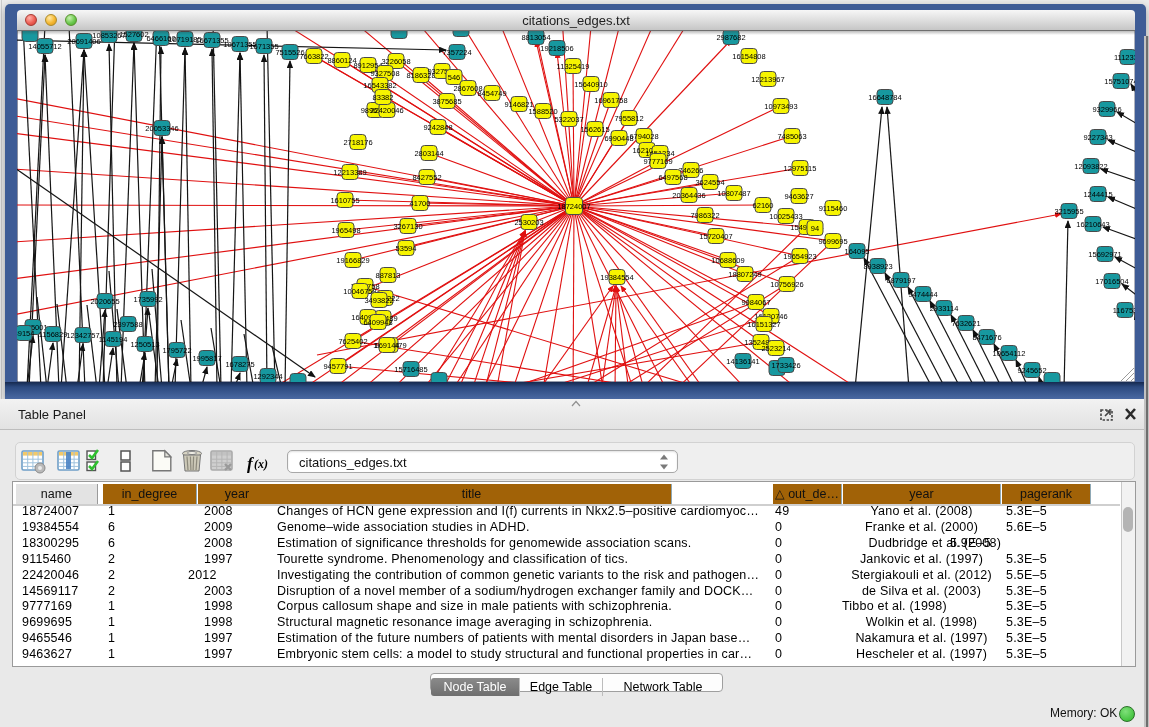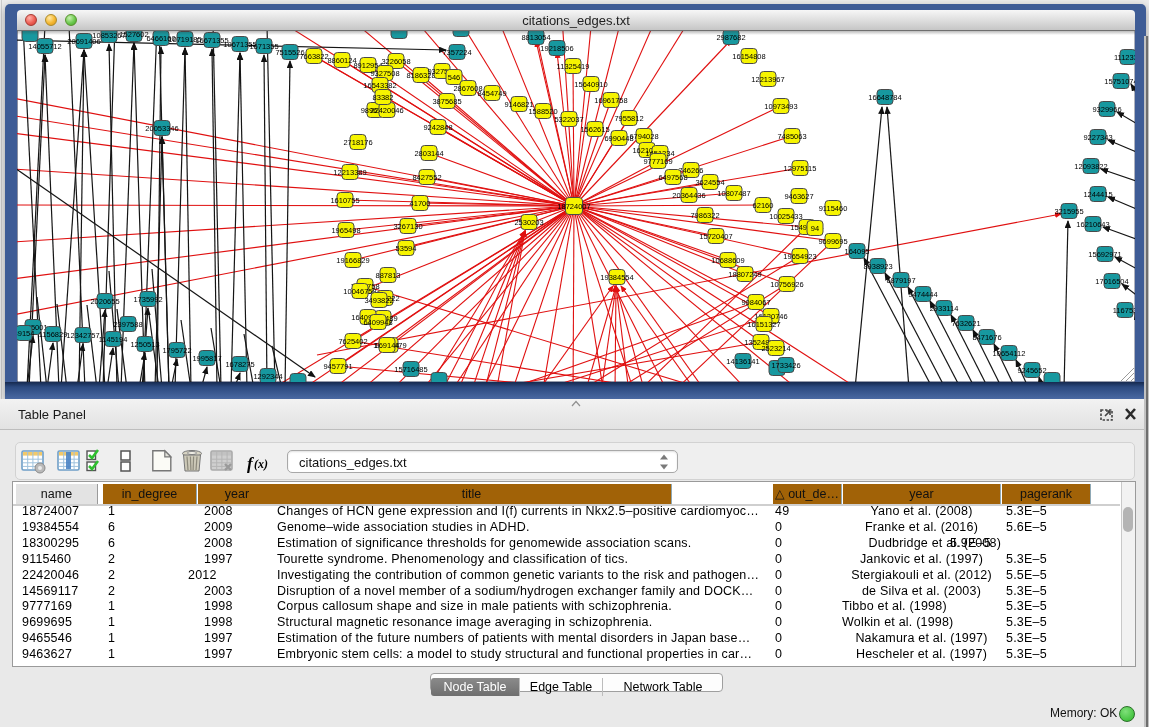--- a/index.html
+++ b/index.html
@@ -902,21 +902,21 @@
     <span style="left:775px">49</span>
     <span style="left:842px;width:159px;text-align:center">Yano et al. (2008)</span>
     <span style="left:1006px">5.3E–5</span>
   </div>
 <div class="trow" style="top:520px">
     <span style="left:22px">19384554</span>
     <span style="left:108px">6</span>
     <span style="left:204px">2009</span>
     <span style="left:277px;width:492px" class="ell">Genome–wide association studies in ADHD.</span>
     <span style="left:775px">0</span>
-    <span style="left:842px;width:159px;text-align:center">Franke et al. (2016)</span>
+    <span style="left:842px;width:159px;text-align:center">Franke et al. (2000)</span>
     <span style="left:1006px">5.6E–5</span>
   </div>
 <div class="trow" style="top:536px">
     <span style="left:22px">18300295</span>
     <span style="left:108px">6</span>
     <span style="left:204px">2008</span>
     <span style="left:277px;width:492px" class="ell">Estimation of significance thresholds for genomewide association scans.</span>
     <span style="left:775px">0</span>
     <span style="left:842px;width:159px;text-align:right">Dudbridge et al. (2008)</span>
     <span style="left:950px">5.9E–5</span>
@@ -956,21 +956,21 @@
     <span style="left:775px">0</span>
     <span style="left:842px;width:159px;text-align:left">Tibbo et al. (1998)</span>
     <span style="left:1006px">5.3E–5</span>
   </div>
 <div class="trow" style="top:615px">
     <span style="left:22px">9699695</span>
     <span style="left:108px">1</span>
     <span style="left:204px">1998</span>
     <span style="left:277px;width:492px" class="ell">Structural magnetic resonance image averaging in schizophrenia.</span>
     <span style="left:775px">0</span>
-    <span style="left:842px;width:159px;">Wolkin et al. (1998)</span>
+    <span style="left:842px;width:159px;text-align:center">Wolkin et al. (1998)</span>
     <span style="left:1006px">5.3E–5</span>
   </div>
 <div class="trow" style="top:631px">
     <span style="left:22px">9465546</span>
     <span style="left:108px">1</span>
     <span style="left:204px">1997</span>
     <span style="left:277px;width:492px" class="ell">Estimation of the future numbers of patients with mental disorders in Japan base…</span>
     <span style="left:775px">0</span>
     <span style="left:842px;width:159px;text-align:center">Nakamura et al. (1997)</span>
     <span style="left:1006px">5.3E–5</span>

